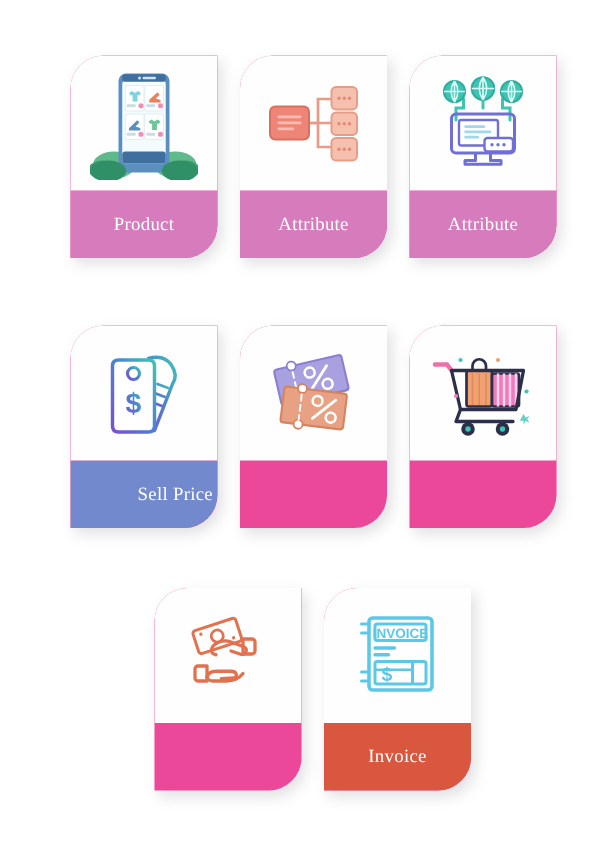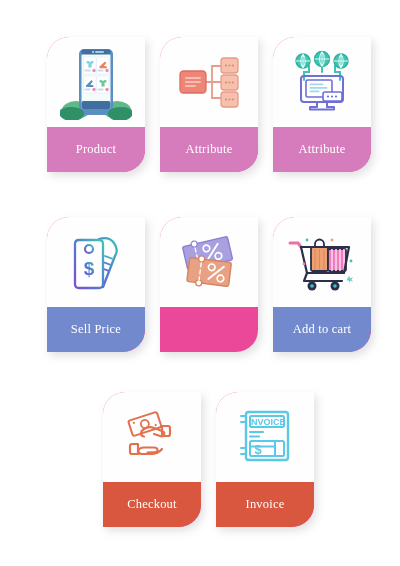--- a/index.html
+++ b/index.html
@@ -66,21 +66,21 @@
     font-size: 12.5px;
     font-family: "Liberation Serif", serif;
     letter-spacing: 0.2px;
     text-align: center;
     line-height: 1;
     padding: 0 3px;
     white-space: nowrap;
   }
 
   .band-pink  { background: #d67cbd; }
-  .band-blue  { background: #7289ce; }
+  .band-blue  { background: #7289ce; justify-content: flex-end; }
   .band-red   { background: #d9563f; }
 </style>
 </head>
 <body>
 
 <div class="board">
 
   <div class="row row-1">
 
     <div class="card">
@@ -273,23 +273,20 @@
             <circle cx="48" cy="55" r="1.8" fill="#3fc4b4"></circle>
 
             <circle cx="20" cy="9" r="1.4" fill="#3fc4b4"></circle>
             <circle cx="45" cy="9" r="1.4" fill="#f0a173"></circle>
             <circle cx="64" cy="30" r="1.4" fill="#3fc4b4"></circle>
             <circle cx="17" cy="33" r="1.4" fill="#f07cc0"></circle>
             <path d="M62 45 l1.5 2.5 2.5 -1.5 -1.5 2.5 1.5 2.5 -2.5 -1.5 -1.5 2.5 0 -2.5 -2.5 0 z" fill="#3fc4b4" opacity="0.8"></path>
           </svg>
         </span>
       </div>
-      <div class="card-band band-blue">
-        <span class="card-label">Add to cart</span>
-      </div>
     </div>
 
   </div>
 
   <div class="row row-3">
 
     <div class="card">
       <div class="card-art">
         <span>
           <svg width="68" height="60" viewBox="0 0 68 60">
@@ -303,23 +300,20 @@
 
             <path d="M26 22 q5 -3 10 -1 l8 3 q3 1 2 3.5 q-1 2.5 -4 1.5 l-6 -2" fill="none" stroke="#e2714f" stroke-width="2.2" stroke-linecap="round" stroke-linejoin="round"></path>
             <path d="M44 19 h6 a2 2 0 0 1 2 2 v6 a2 2 0 0 1 -2 2 h-6 z" fill="none" stroke="#e2714f" stroke-width="2.2" stroke-linejoin="round"></path>
             <path d="M26 22 q-3 2 -3 4.5 q0 2.5 3 3" fill="none" stroke="#e2714f" stroke-width="2.2" stroke-linecap="round"></path>
 
             <path d="M44 42 q-4 5 -11 5 H24 q-3 0 -4 -2.5" fill="none" stroke="#e2714f" stroke-width="2.2" stroke-linecap="round" stroke-linejoin="round"></path>
             <path d="M20 44.5 q1 -4 6 -4 h10 q3 0 3.5 2 q0.5 2 -2 2.5 l-8 0.5" fill="none" stroke="#e2714f" stroke-width="2.2" stroke-linecap="round" stroke-linejoin="round"></path>
             <path d="M20 37 h-6 a2 2 0 0 0 -2 2 v6 a2 2 0 0 0 2 2 h6 z" fill="none" stroke="#e2714f" stroke-width="2.2" stroke-linejoin="round"></path>
           </svg>
         </span>
-      </div>
-      <div class="card-band band-red">
-        <span class="card-label">Checkout</span>
       </div>
     </div>
 
     <div class="card">
       <div class="card-art">
         <span>
           <svg width="60" height="58" viewBox="0 0 60 58">
             <path d="M6 8 h4 M6 14 h4 M6 40 h4 M6 46 h4" stroke="#5cc8e8" stroke-width="2" stroke-linecap="round"></path>
             <rect x="11" y="4" width="42" height="48" rx="2.5" fill="none" stroke="#5cc8e8" stroke-width="2.4"></rect>
             <rect x="15" y="8" width="34" height="11" rx="1.5" fill="none" stroke="#5cc8e8" stroke-width="2"></rect>

